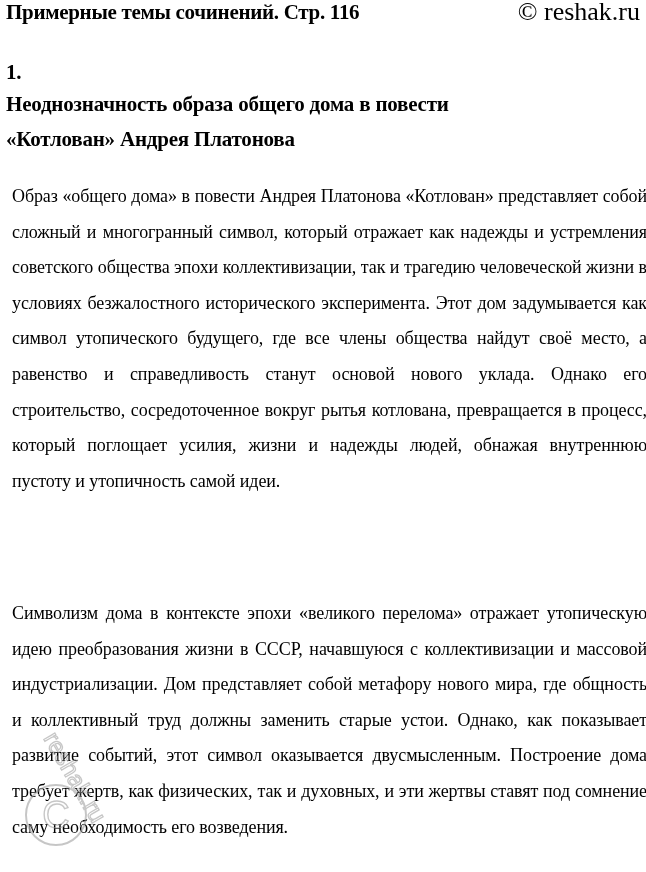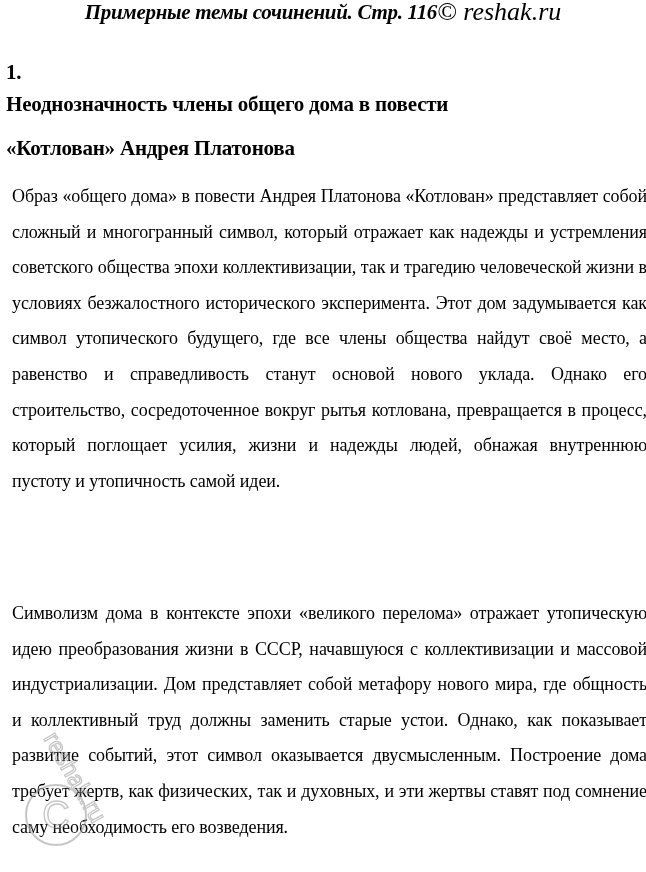--- a/index.html
+++ b/index.html
@@ -3,21 +3,21 @@
 <meta charset="utf-8">
 <style>
   html, body { margin: 0; padding: 0; background: #ffffff; }
   body {
     width: 646px; height: 872px; position: relative; overflow: hidden;
     font-family: "Liberation Serif", "DejaVu Serif", serif;
     color: #000;
   }
   .header {
     position: absolute; left: 6px; right: 6px; top: 0px; height: 24px;
-    display: flex; justify-content: center; align-items: flex-start; font-style: italic;
+    display: flex; justify-content: space-between; align-items: flex-start;
   }
   .header-title { font-weight: bold; font-size: 21px; line-height: 24px; letter-spacing: -0.3px; }
   .header-site { font-size: 26px; line-height: 24px; }
   .bold-line {
     position: absolute; left: 6px; font-weight: bold; font-size: 21px; line-height: 24px; letter-spacing: -0.2px;
   }
   .para {
     position: absolute; left: 12px; width: 635px;
     font-size: 18px; line-height: 35.6px; text-align: justify;
     letter-spacing: -0.1px;
@@ -30,22 +30,22 @@
 </style>
 </head>
 <body>
 
 <div class="header">
   <span class="header-title">Примерные темы сочинений. Стр. 116</span>
   <span class="header-site">© reshak.ru</span>
 </div>
 
 <div class="bold-line" style="top:60px;">1.</div>
-<div class="bold-line" style="top:92px;">Неоднозначность члены общего дома в повести</div>
-<div class="bold-line" style="top:136px;">«Котлован» Андрея Платонова</div>
+<div class="bold-line" style="top:92px;">Неоднозначность образа общего дома в повести</div>
+<div class="bold-line" style="top:127px;">«Котлован» Андрея Платонова</div>
 
 <div class="para" style="top:170px;">Образ «общего дома» в повести Андрея Платонова «Котлован» представляет собой сложный и многогранный символ, который отражает как надежды и устремления советского общества эпохи коллективизации, так и трагедию человеческой жизни в условиях безжалостного исторического эксперимента. Этот дом задумывается как символ утопического будущего, где все члены общества найдут своё место, а равенство и справедливость станут основой нового уклада. Однако его строительство, сосредоточенное вокруг рытья котлована, превращается в процесс, который поглощает усилия, жизни и надежды людей, обнажая внутреннюю пустоту и утопичность самой идеи.</div>
 <div class="para" style="top:587px;">Символизм дома в контексте эпохи «великого перелома» отражает утопическую идею преобразования жизни в СССР, начавшуюся с коллективизации и массовой индустриализации. Дом представляет собой метафору нового мира, где общность и коллективный труд должны заменить старые устои. Однако, как показывает развитие событий, этот символ оказывается двусмысленным. Построение дома требует жертв, как физических, так и духовных, и эти жертвы ставят под сомнение саму необходимость его возведения.</div>
 
 <svg class="watermark" viewBox="0 0 110 130">
   <circle cx="38" cy="85" r="30" fill="none" stroke="#999" stroke-width="2"></circle>
   <circle cx="38" cy="85" r="27" fill="none" stroke="#fff" stroke-width="1"></circle>
   <text x="38" y="98" font-size="38" text-anchor="middle" fill="none" stroke="#999" stroke-width="1.4" font-family="Liberation Sans, sans-serif">C</text>
   <text x="0" y="0" transform="translate(25,8) rotate(60)" font-size="24" fill="none" stroke="#999" stroke-width="1.3" font-family="Liberation Sans, sans-serif">reshak.ru</text>
 </svg>

